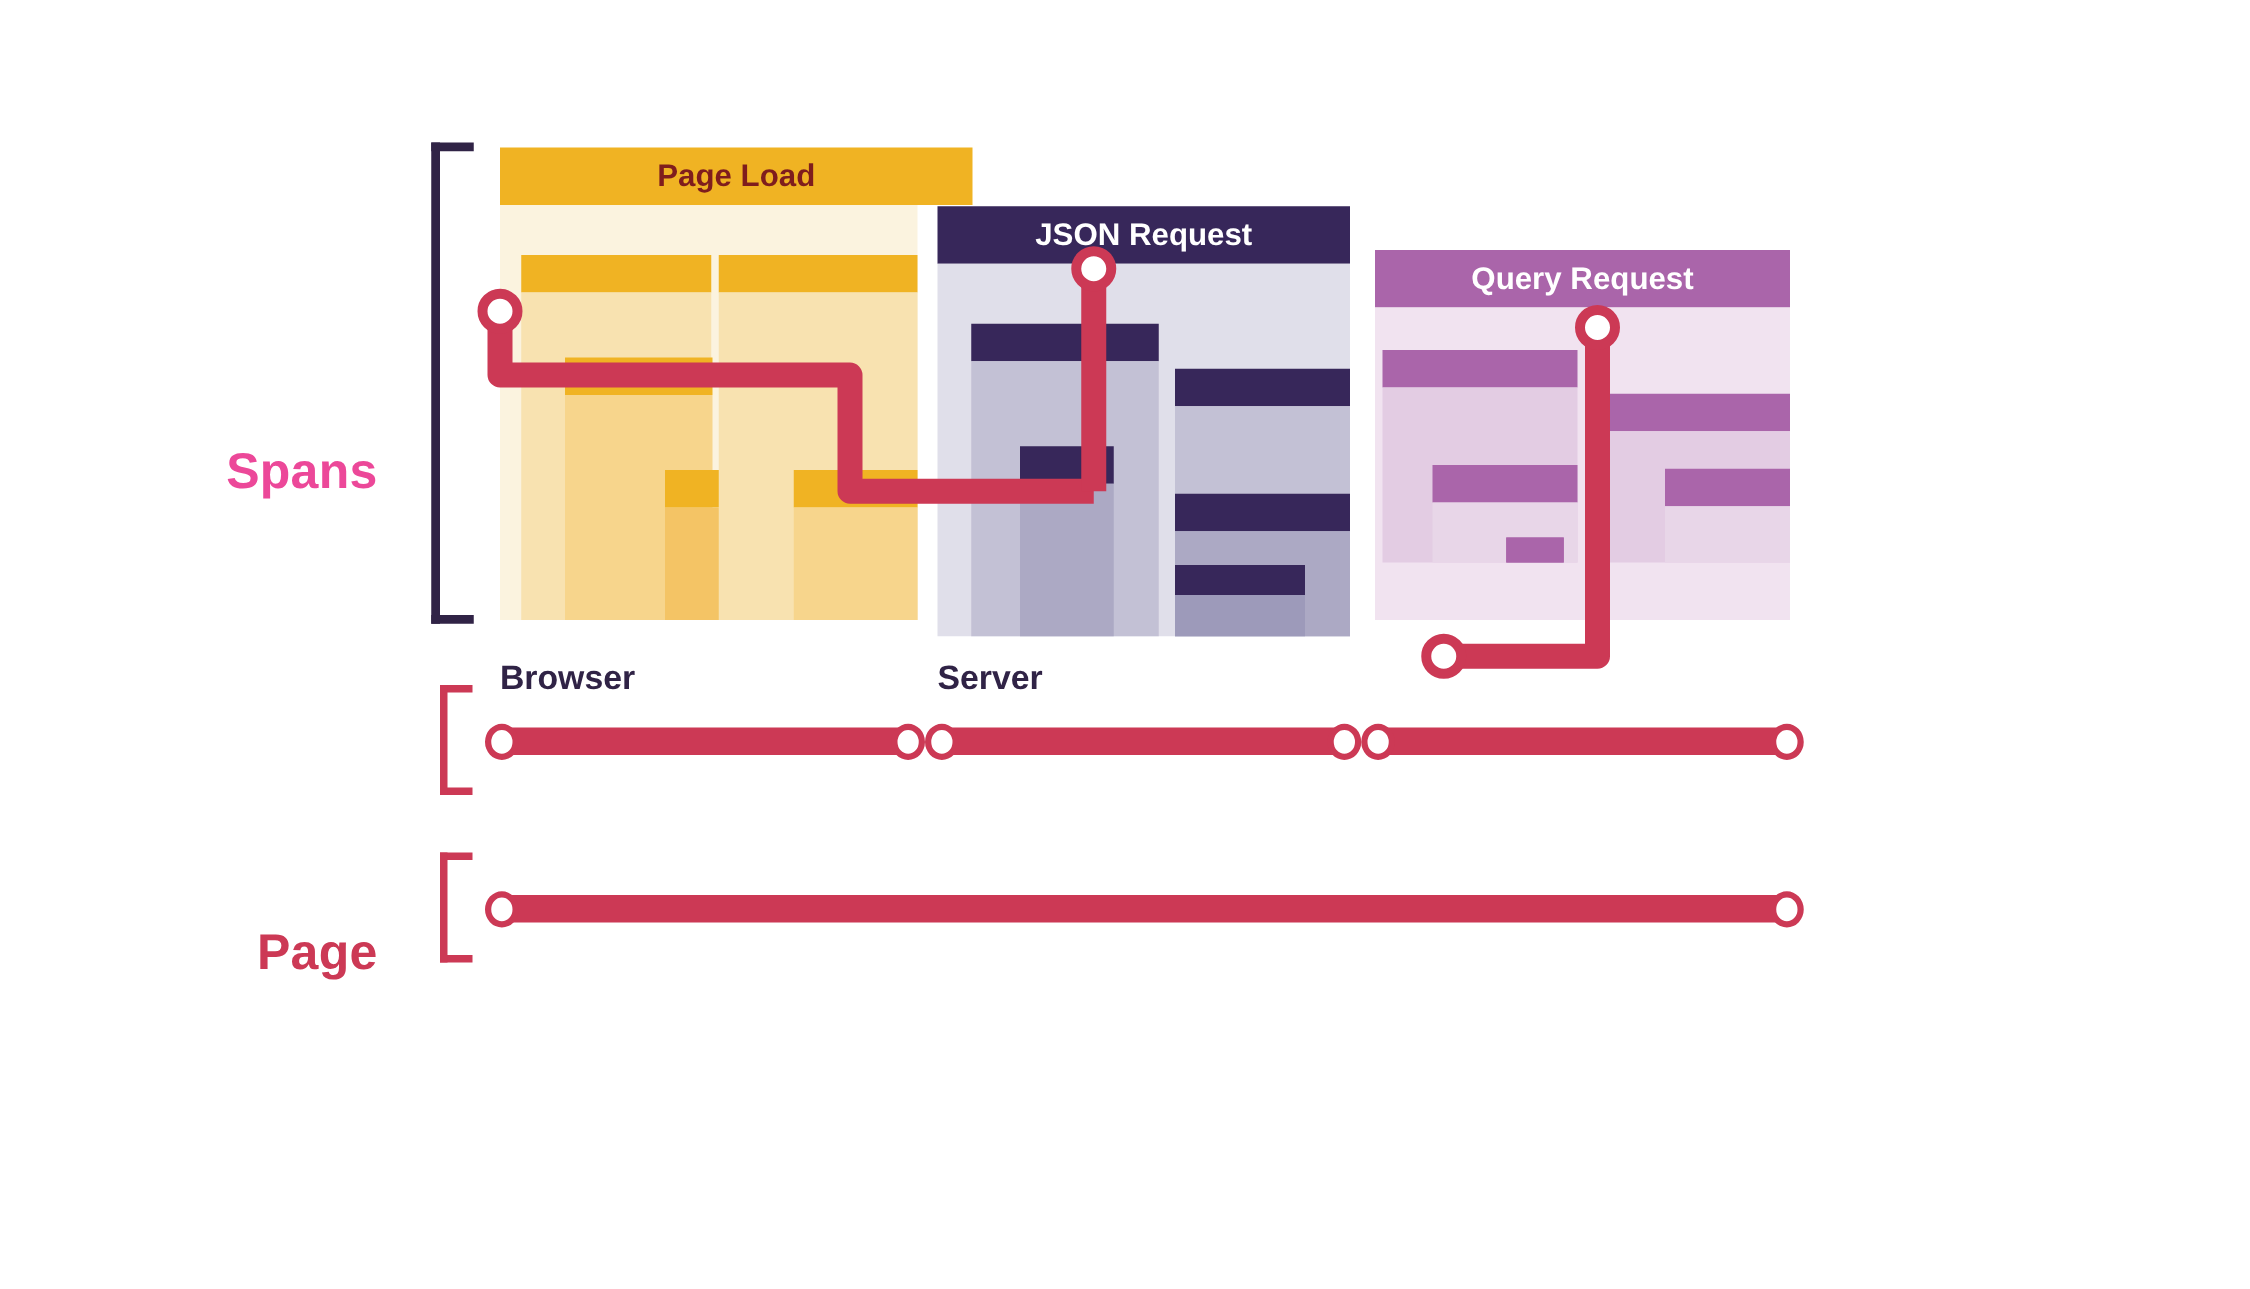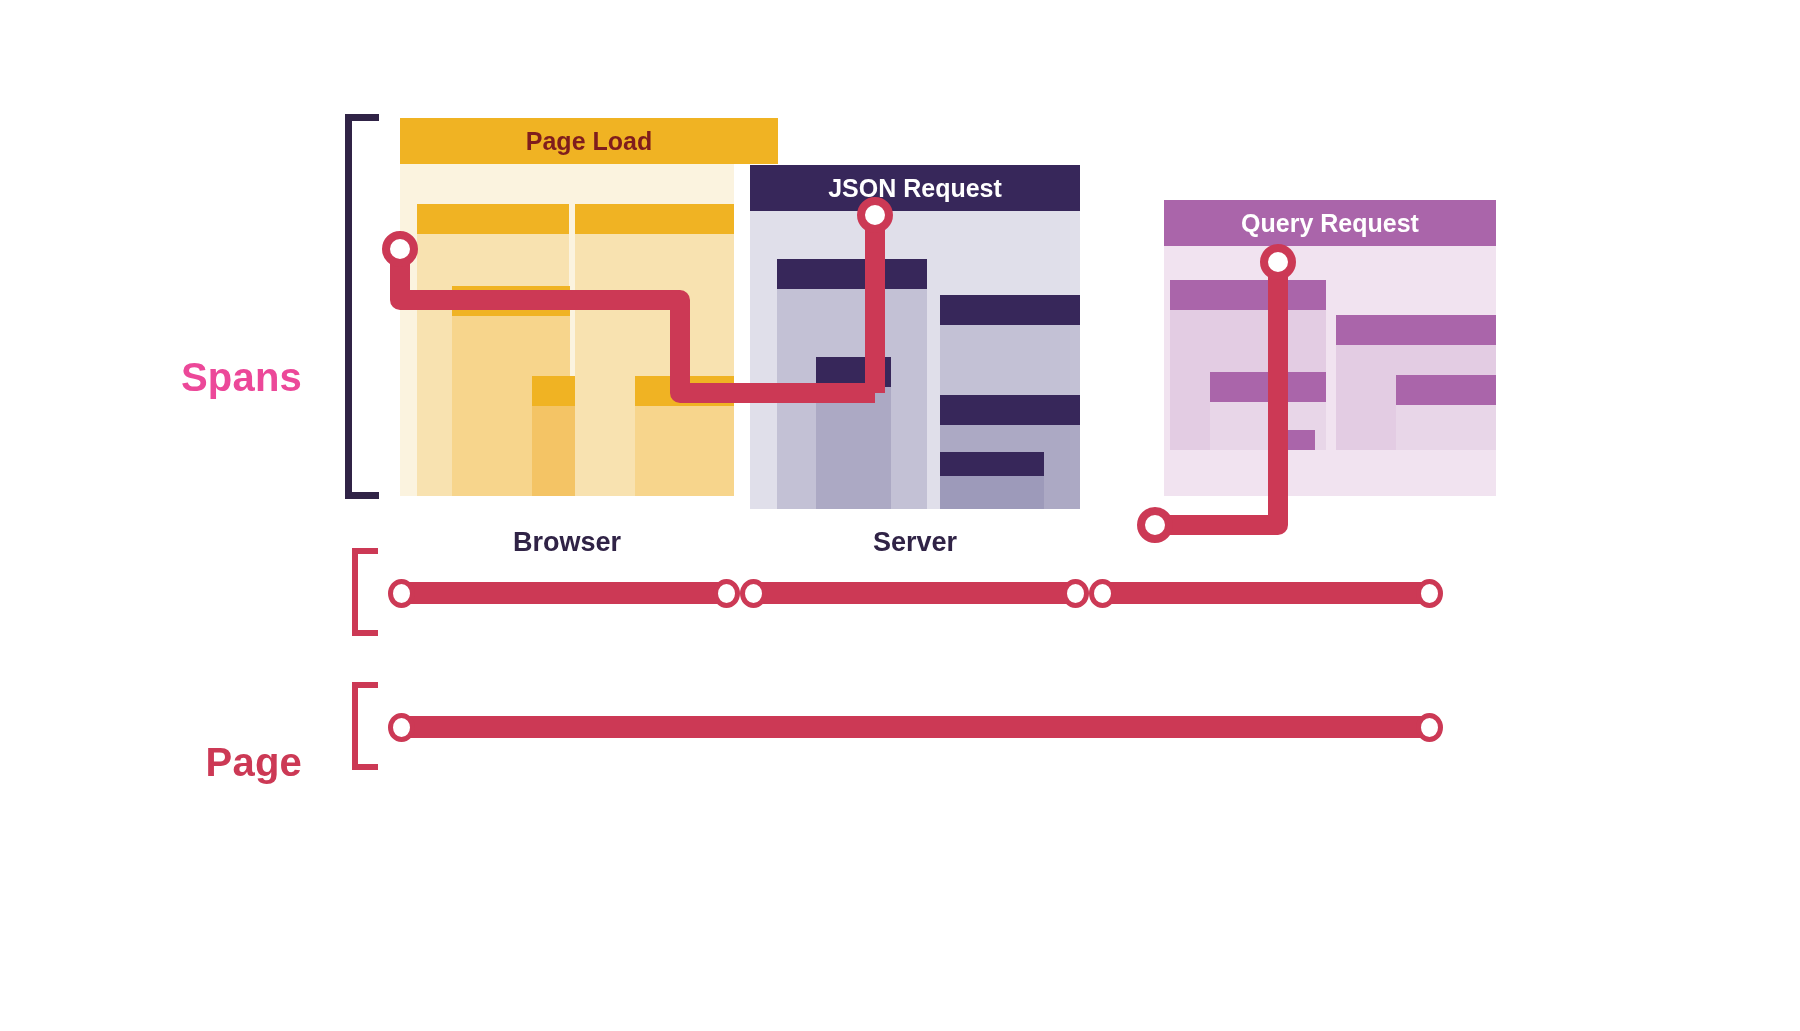--- a/index.html
+++ b/index.html
@@ -102,21 +102,21 @@
   #backend-span-3 .cap{background:#37275A;}
   #backend-span-3 .body{background:#C3C1D5;}
   #backend-span-4{left:190px;top:230px;width:140px;height:114px;}
   #backend-span-4 .cap{background:#37275A;}
   #backend-span-4 .body{background:#ACA9C4;}
   #backend-span-5{left:190px;top:287px;width:104px;height:57px;}
   #backend-span-5 .cap{background:#37275A;height:24px;}
   #backend-span-5 .body{background:#9D9ABA;top:24px;}
 
   
-  #col-db{left:1164px; top:200px; width:394px; height:296px;}
+  #col-db{left:1100px; top:200px; width:394px; height:296px;}
   #col-db .service-head{width:332px;background:#AA65AA;color:#ffffff;}
   #db-panel{left:0;top:46px;width:332px;height:250px;background:#F1E3F0;}
   #db-span-1{left:6px;top:80px;width:156px;height:170px;}
   #db-span-1 .cap{background:#AA65AA;}
   #db-span-1 .body{background:#E3CCE3;}
   #db-span-2{left:46px;top:172px;width:116px;height:78px;}
   #db-span-2 .cap{background:#AA65AA;}
   #db-span-2 .body{background:#E8D6E8;}
   #db-span-3{left:105px;top:230px;width:46px;height:20px;background:#AA65AA;}
   #db-span-3 .cap{height:20px;background:#AA65AA;}
@@ -124,21 +124,21 @@
   #db-span-4 .cap{background:#AA65AA;}
   #db-span-4 .body{background:#E3CCE3;}
   #db-span-5{left:232px;top:175px;width:100px;height:75px;}
   #db-span-5 .cap{background:#AA65AA;}
   #db-span-5 .body{background:#E8D6E8;}
 
   
   .service-caption{
     position:absolute;
     font-size:27px; font-weight:bold; color:#302346;
-    text-align:center; white-space:nowrap;
+    white-space:nowrap;
   }
   #caption-browser{left:400px;top:527px;width:334px;}
   #caption-backend{left:750px;top:527px;width:330px;}
   #caption-db{left:1100px;top:527px;width:332px;}
 
   
   #connectors{position:absolute;left:0;top:0;width:1800px;height:1031px;pointer-events:none;}
 
   
   .timeline-bar{position:absolute;background:#CC3955;border-radius:3px;}

